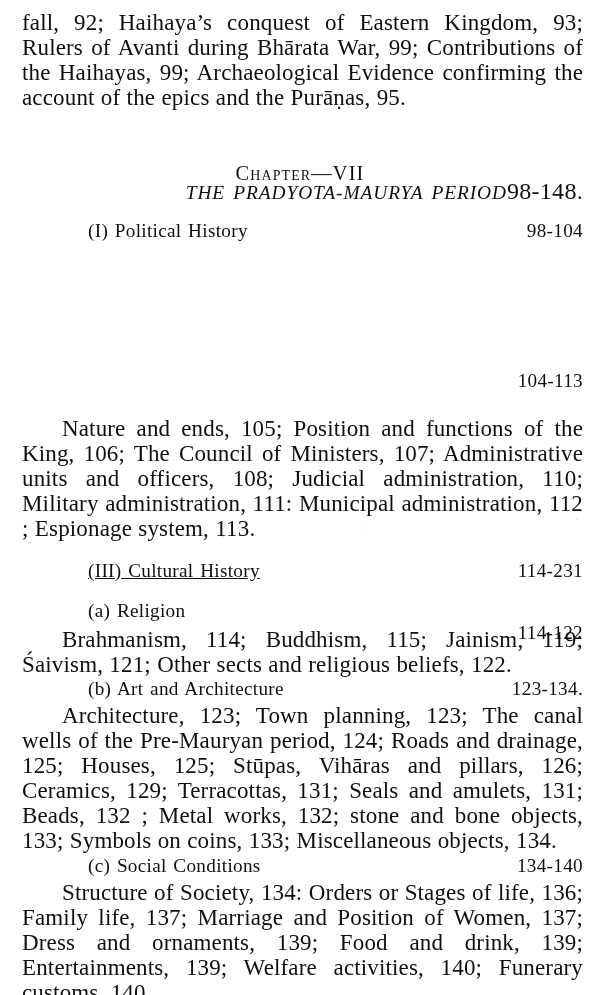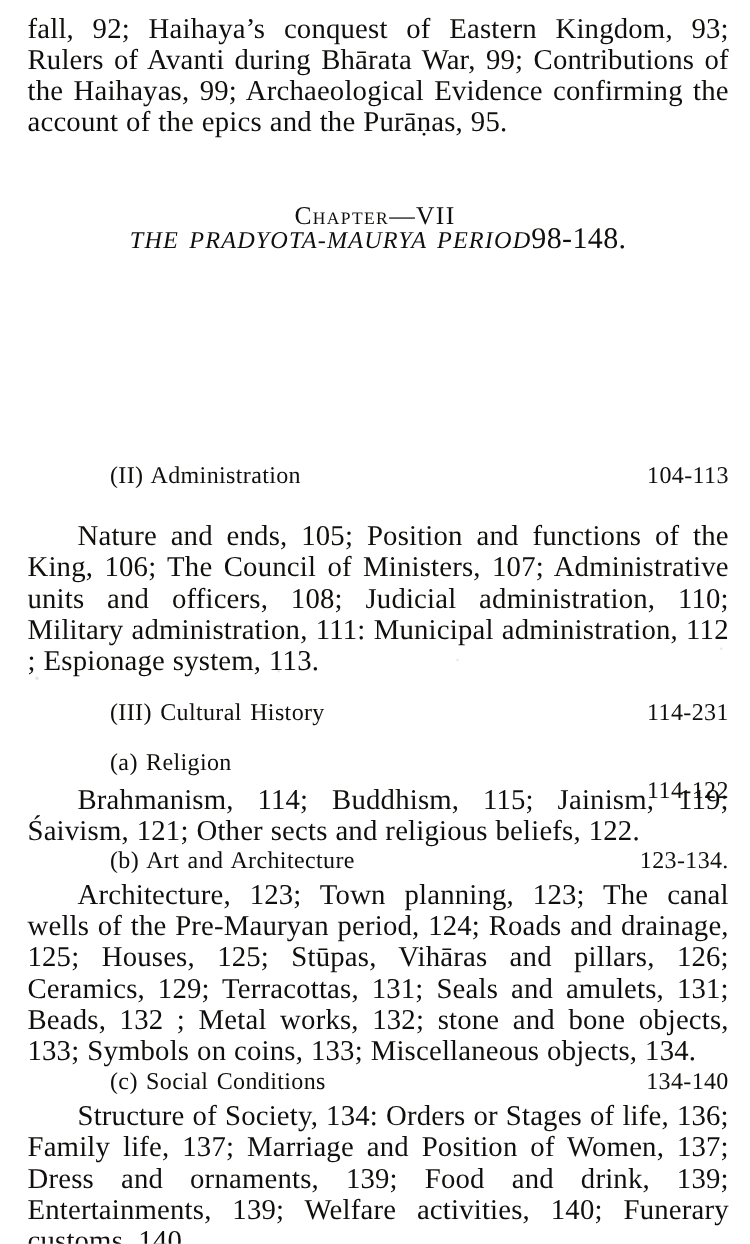--- a/index.html
+++ b/index.html
@@ -59,21 +59,21 @@
     font-size: 20.4px;
     letter-spacing: 1.1px;
   }
 
   
   .title-row {
     position: absolute;
     left: 22px;
     width: 561px;
     display: flex;
-    justify-content: center;
+    justify-content: flex-end;
     align-items: baseline;
   }
   .title-row .title-text {
     font-style: italic;
     font-size: 19.4px;
     letter-spacing: 0.9px;
     word-spacing: 2.5px;
   }
   .title-row .title-pages {
     font-size: 24px;
@@ -96,21 +96,21 @@
     word-spacing: 1.6px;
     white-space: nowrap;
   }
   .entry-row .entry-pages {
     margin-left: auto;
     font-size: 19.2px;
     letter-spacing: 0.3px;
     white-space: nowrap;
   }
   .entry-row.lvl1 .entry-label { padding-left: 66px; }
-  .entry-row.lvl2 .entry-label { padding-left: 66px; }
+  .entry-row.lvl2 .entry-label { padding-left: 66px; text-decoration: underline; }
   .entry-row.lvl3 .entry-label { padding-left: 66px; }
 
   
   .speckle {
     position: absolute;
     background: #d9d6d0;
     border-radius: 50%;
     opacity: 0.55;
   }
 </style>
@@ -123,23 +123,26 @@
 
   <div class="chapter-label">
     <span class="smallcaps">Chapter—VII</span>
   </div>
 
   <div class="title-row" style="top: 178px;">
     <span class="title-text">THE PRADYOTA-MAURYA PERIOD</span>
     <span class="title-pages">98-148.</span>
   </div>
 
+  <div class="entry-row lvl1" style="top: 220px;">
+    <span class="entry-label">(I) Political History</span>
+    <span class="entry-pages">98-104</span>
+  </div>
 
   <div class="entry-row lvl1" style="top: 370px;">
-    <span class="entry-label">(II)  Administration</span>
     <span class="entry-pages">104-113</span>
   </div>
   <div class="para indent" style="top: 416px;">Nature and ends, 105; Position and functions of the King, 106; The Council of Ministers, 107; Administrative units and officers, 108; Judicial administration, 110; Military administration, 111: Municipal administration, 112 ; Espionage system, 113.</div>
 
   <div class="entry-row lvl2" style="top: 560px;">
     <span class="entry-label">(III) Cultural History</span>
     <span class="entry-pages">114-231</span>
   </div>
 
   <div class="entry-row lvl3" style="top: 600px; flex-direction: column;">

